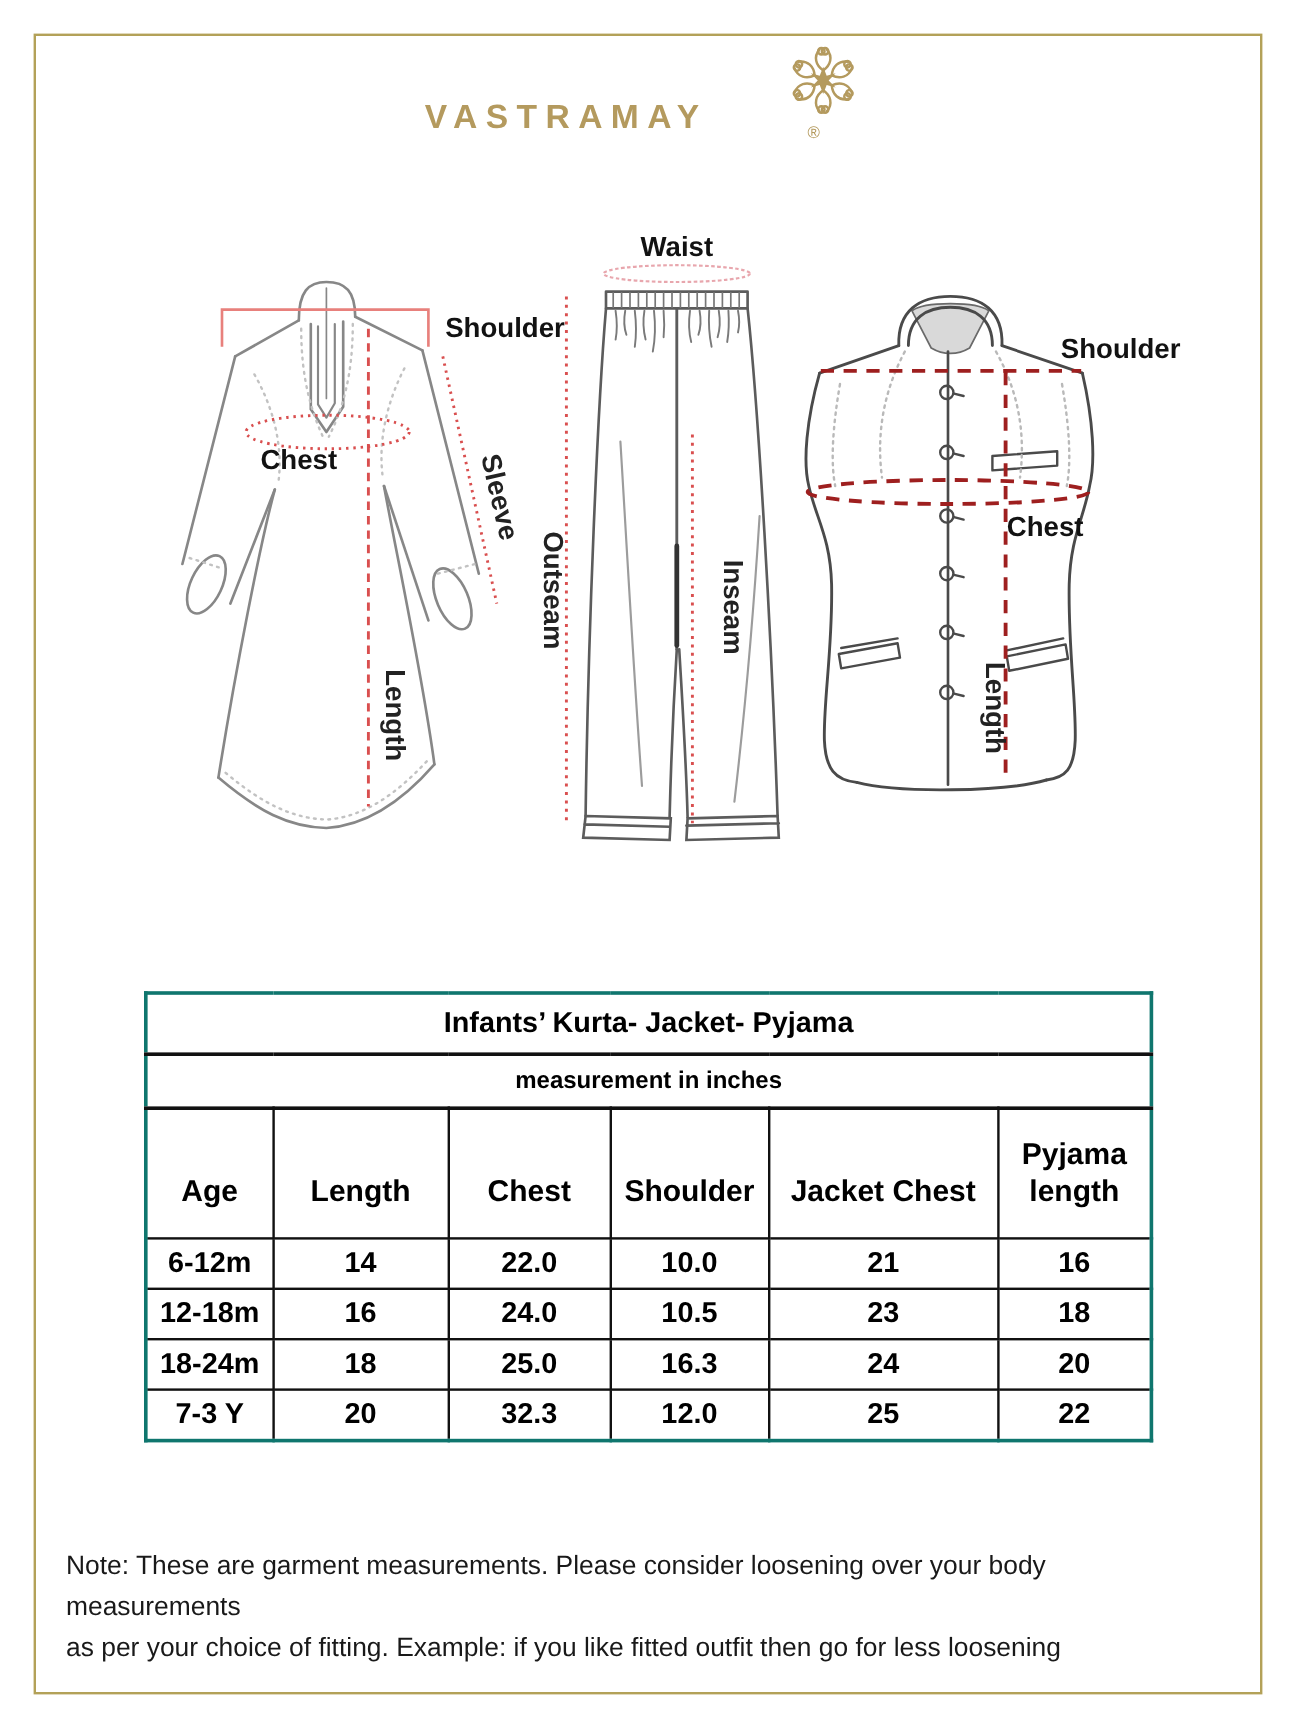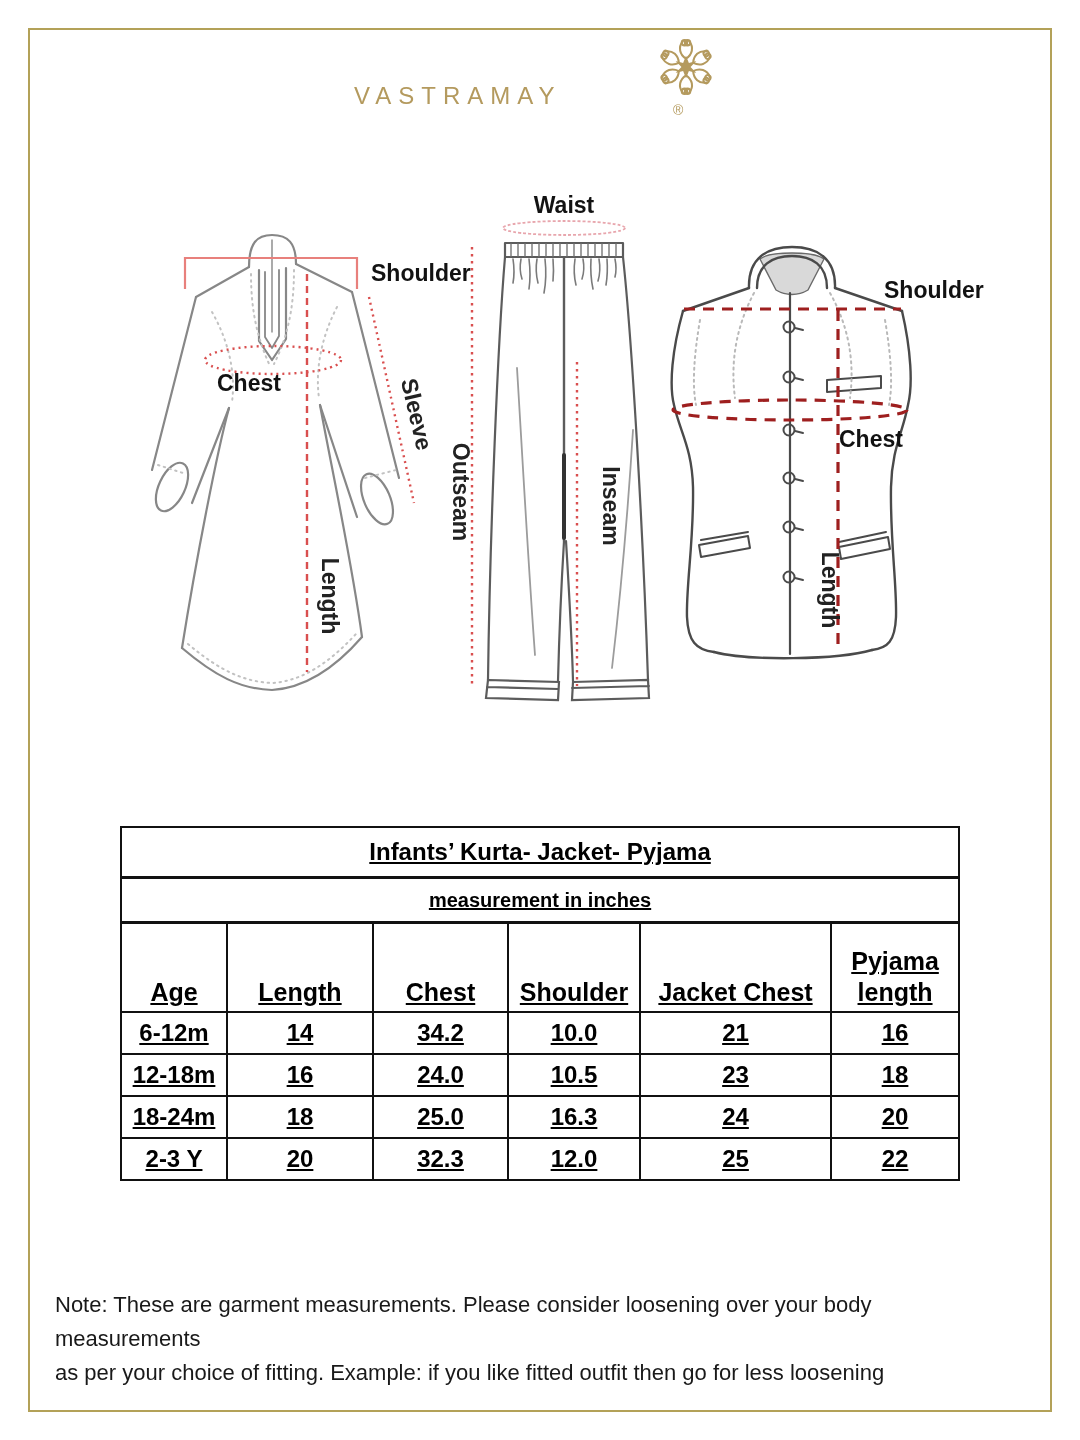--- a/index.html
+++ b/index.html
@@ -1,38 +1,38 @@
 <!DOCTYPE html>
 <html><head>
 <meta charset="utf-8">
 <style>
   html,body{margin:0;padding:0;background:#ffffff;}
   .page{position:relative;width:1080px;height:1440px;background:#fff;
         font-family:"Liberation Sans",sans-serif;overflow:hidden;}
   .gold-frame{position:absolute;left:28px;top:28px;width:1020px;height:1380px;
         border:2px solid #b3a158;pointer-events:none;}
   
-  .brand-text{position:absolute;left:354px;top:82px;font-size:24px;letter-spacing:7px;
-        color:#b49a5e;font-weight:400;white-space:nowrap;}
+  .brand-text{position:absolute;left:354px;top:82px;font-size:28px;letter-spacing:7px;
+        color:#b49a5e;font-weight:700;white-space:nowrap;}
   .brand-emblem{position:absolute;left:655px;top:36px;width:62px;height:62px;}
   .brand-reg{position:absolute;left:673px;top:102px;font-size:14px;color:#b49a5e;}
   
   .diagram{position:absolute;left:0;top:180px;width:1080px;height:585px;}
   .diagram text{font-family:"Liberation Sans",sans-serif;}
   .lbl-bold{font-size:23px;font-weight:bold;fill:#121212;}
   .lbl-rot{font-size:23px;font-weight:600;fill:#222222;}
   
   .size-table{position:absolute;left:120px;top:826px;border-collapse:collapse;
         table-layout:fixed;width:838px;}
   .size-table td,.size-table th{border:2px solid #111;text-align:center;vertical-align:middle;
         color:#000;padding:0;font-weight:bold;overflow:hidden;}
-  .size-table{border:1px solid #0f766e;text-decoration:underline;}
+  .size-table{border:3px solid #0f766e;}
   .t-title{height:48px;font-size:24px;border-bottom:3px solid #111 !important;}
   .t-sub{height:42px;font-size:20px;border-bottom:3px solid #111 !important;}
-  .t-head th{height:84px;font-size:25px;vertical-align:bottom;padding-bottom:3px;line-height:1.25;}
+  .t-head th{height:84px;font-size:25px;vertical-align:bottom;padding-bottom:22px;line-height:1.25;}
   .t-row td{height:40px;font-size:24px;}
   
   .note{position:absolute;left:55px;top:1288px;width:960px;text-align:left;
         font-size:22px;line-height:34px;color:#191919;}
 </style>
 </head>
 <body>
 
 <div class="page">
 
@@ -221,21 +221,21 @@
         <th>Age</th>
         <th>Length</th>
         <th>Chest</th>
         <th>Shoulder</th>
         <th>Jacket Chest</th>
         <th>Pyjama length</th>
       </tr>
       <tr class="t-row">
         <td>6-12m</td>
         <td>14</td>
-        <td>34.2</td>
+        <td>22.0</td>
         <td>10.0</td>
         <td>21</td>
         <td>16</td>
       </tr>
       <tr class="t-row">
         <td>12-18m</td>
         <td>16</td>
         <td>24.0</td>
         <td>10.5</td>
         <td>23</td>
@@ -243,21 +243,21 @@
       </tr>
       <tr class="t-row">
         <td>18-24m</td>
         <td>18</td>
         <td>25.0</td>
         <td>16.3</td>
         <td>24</td>
         <td>20</td>
       </tr>
       <tr class="t-row">
-        <td>2-3 Y</td>
+        <td>7-3 Y</td>
         <td>20</td>
         <td>32.3</td>
         <td>12.0</td>
         <td>25</td>
         <td>22</td>
       </tr>
     </tbody>
   </table>
 
   <div class="note">

